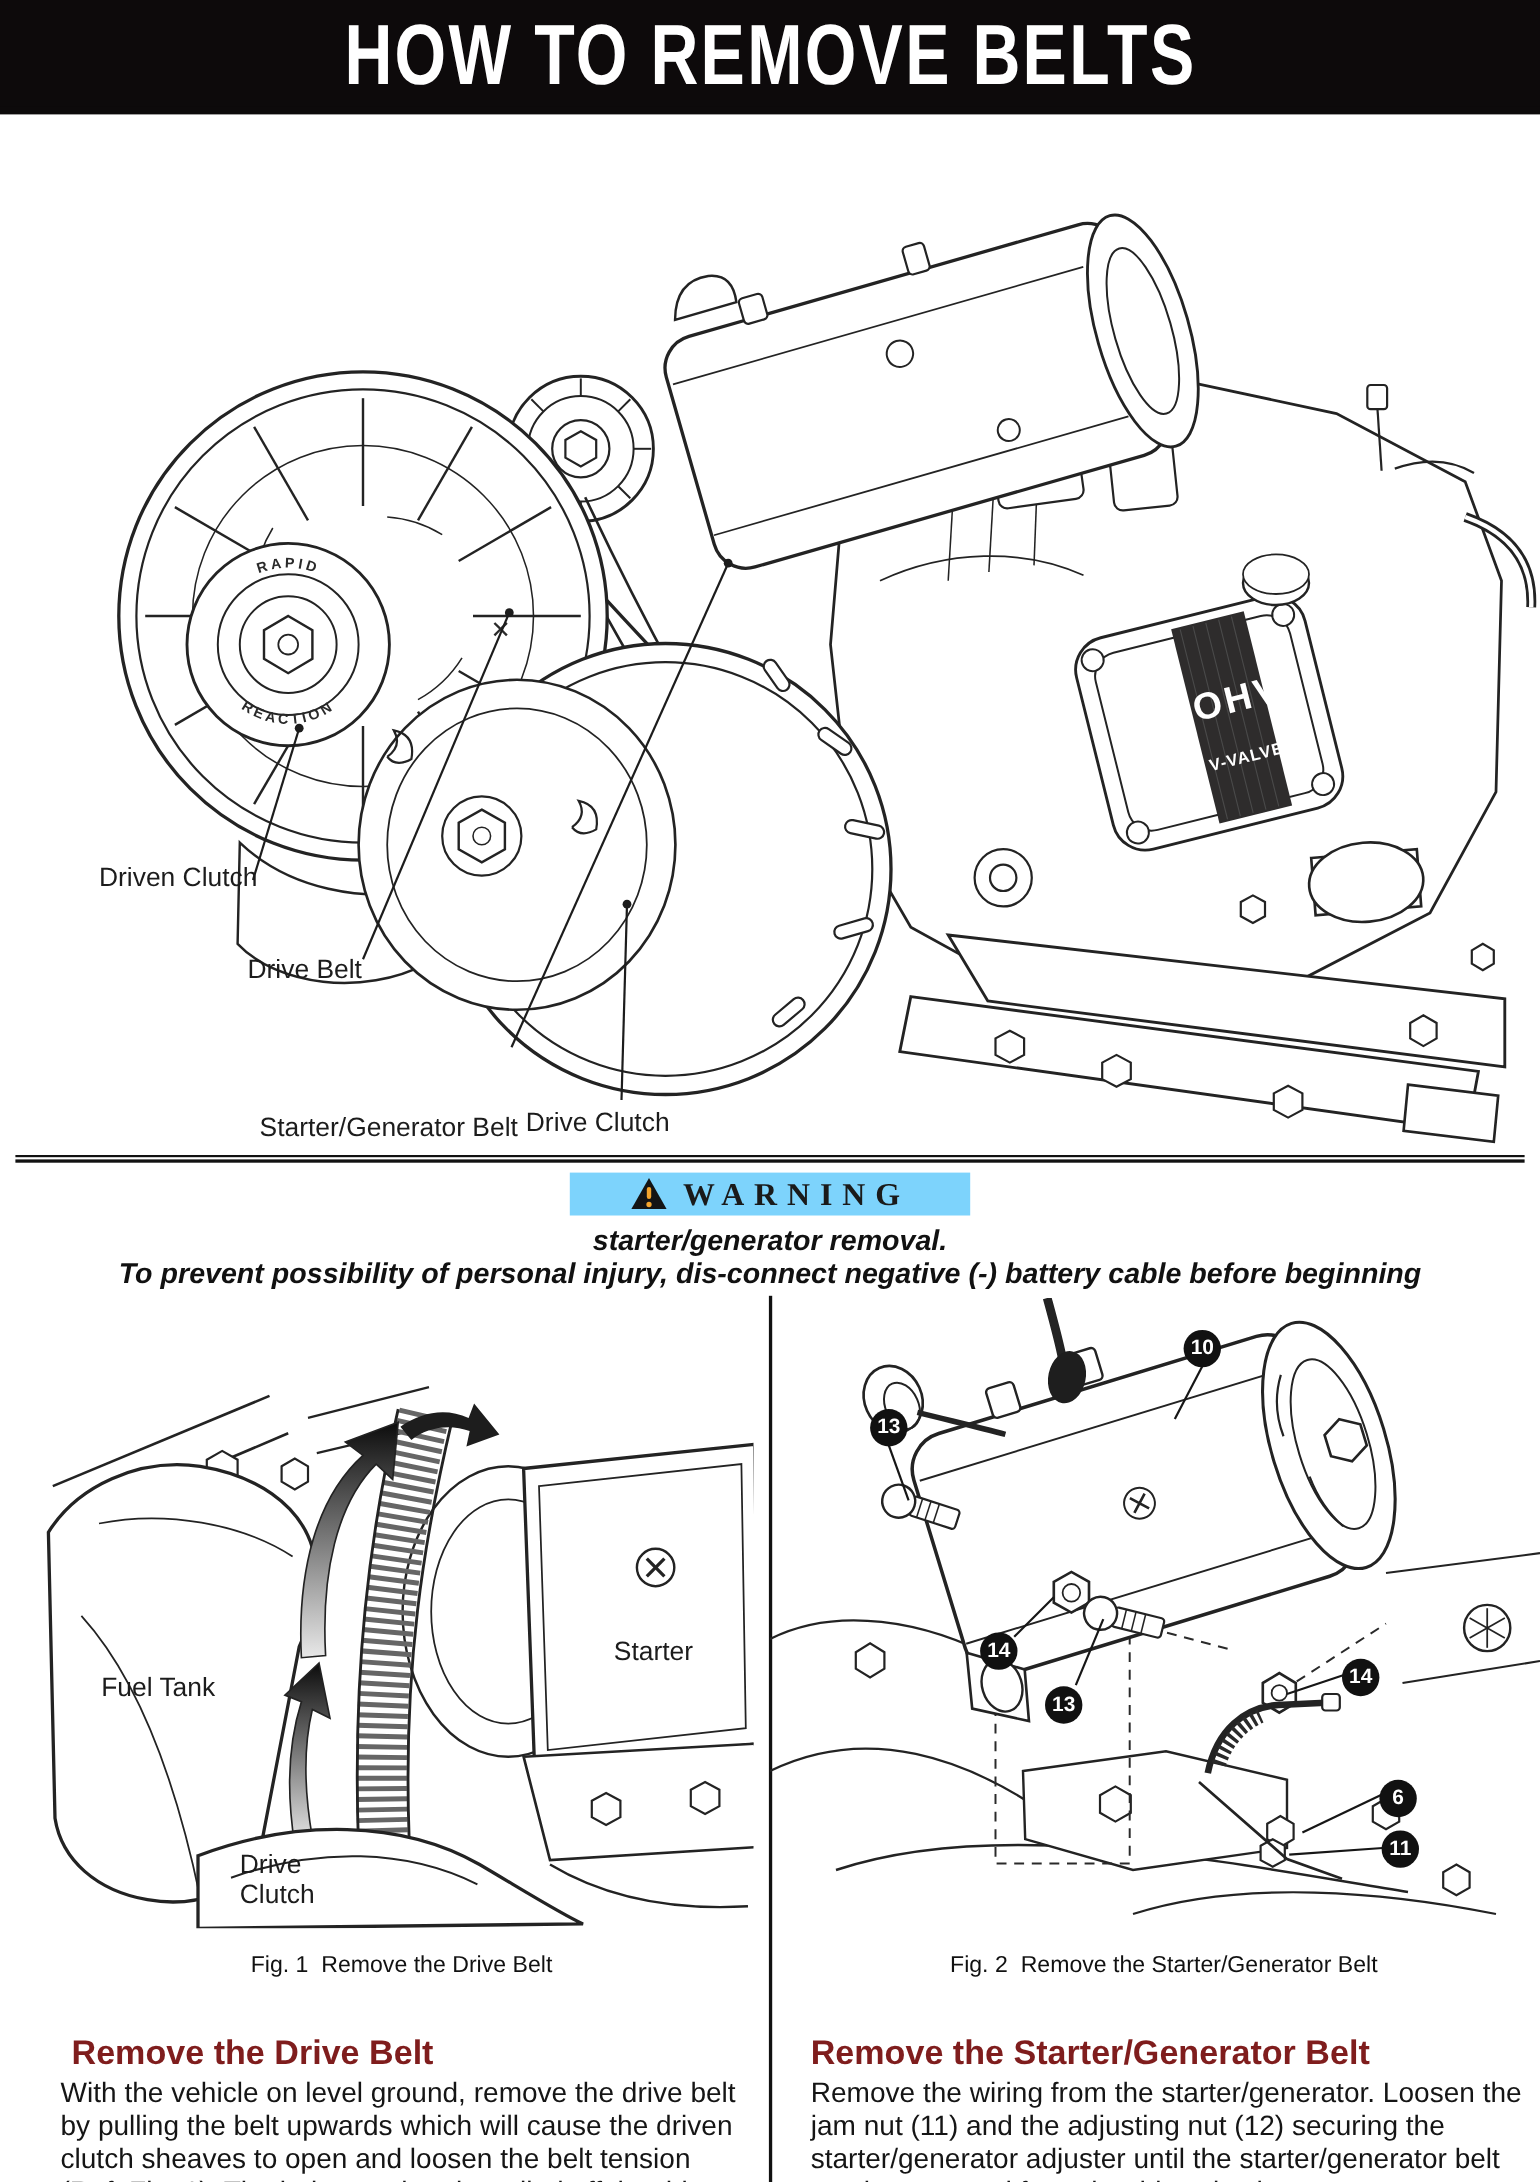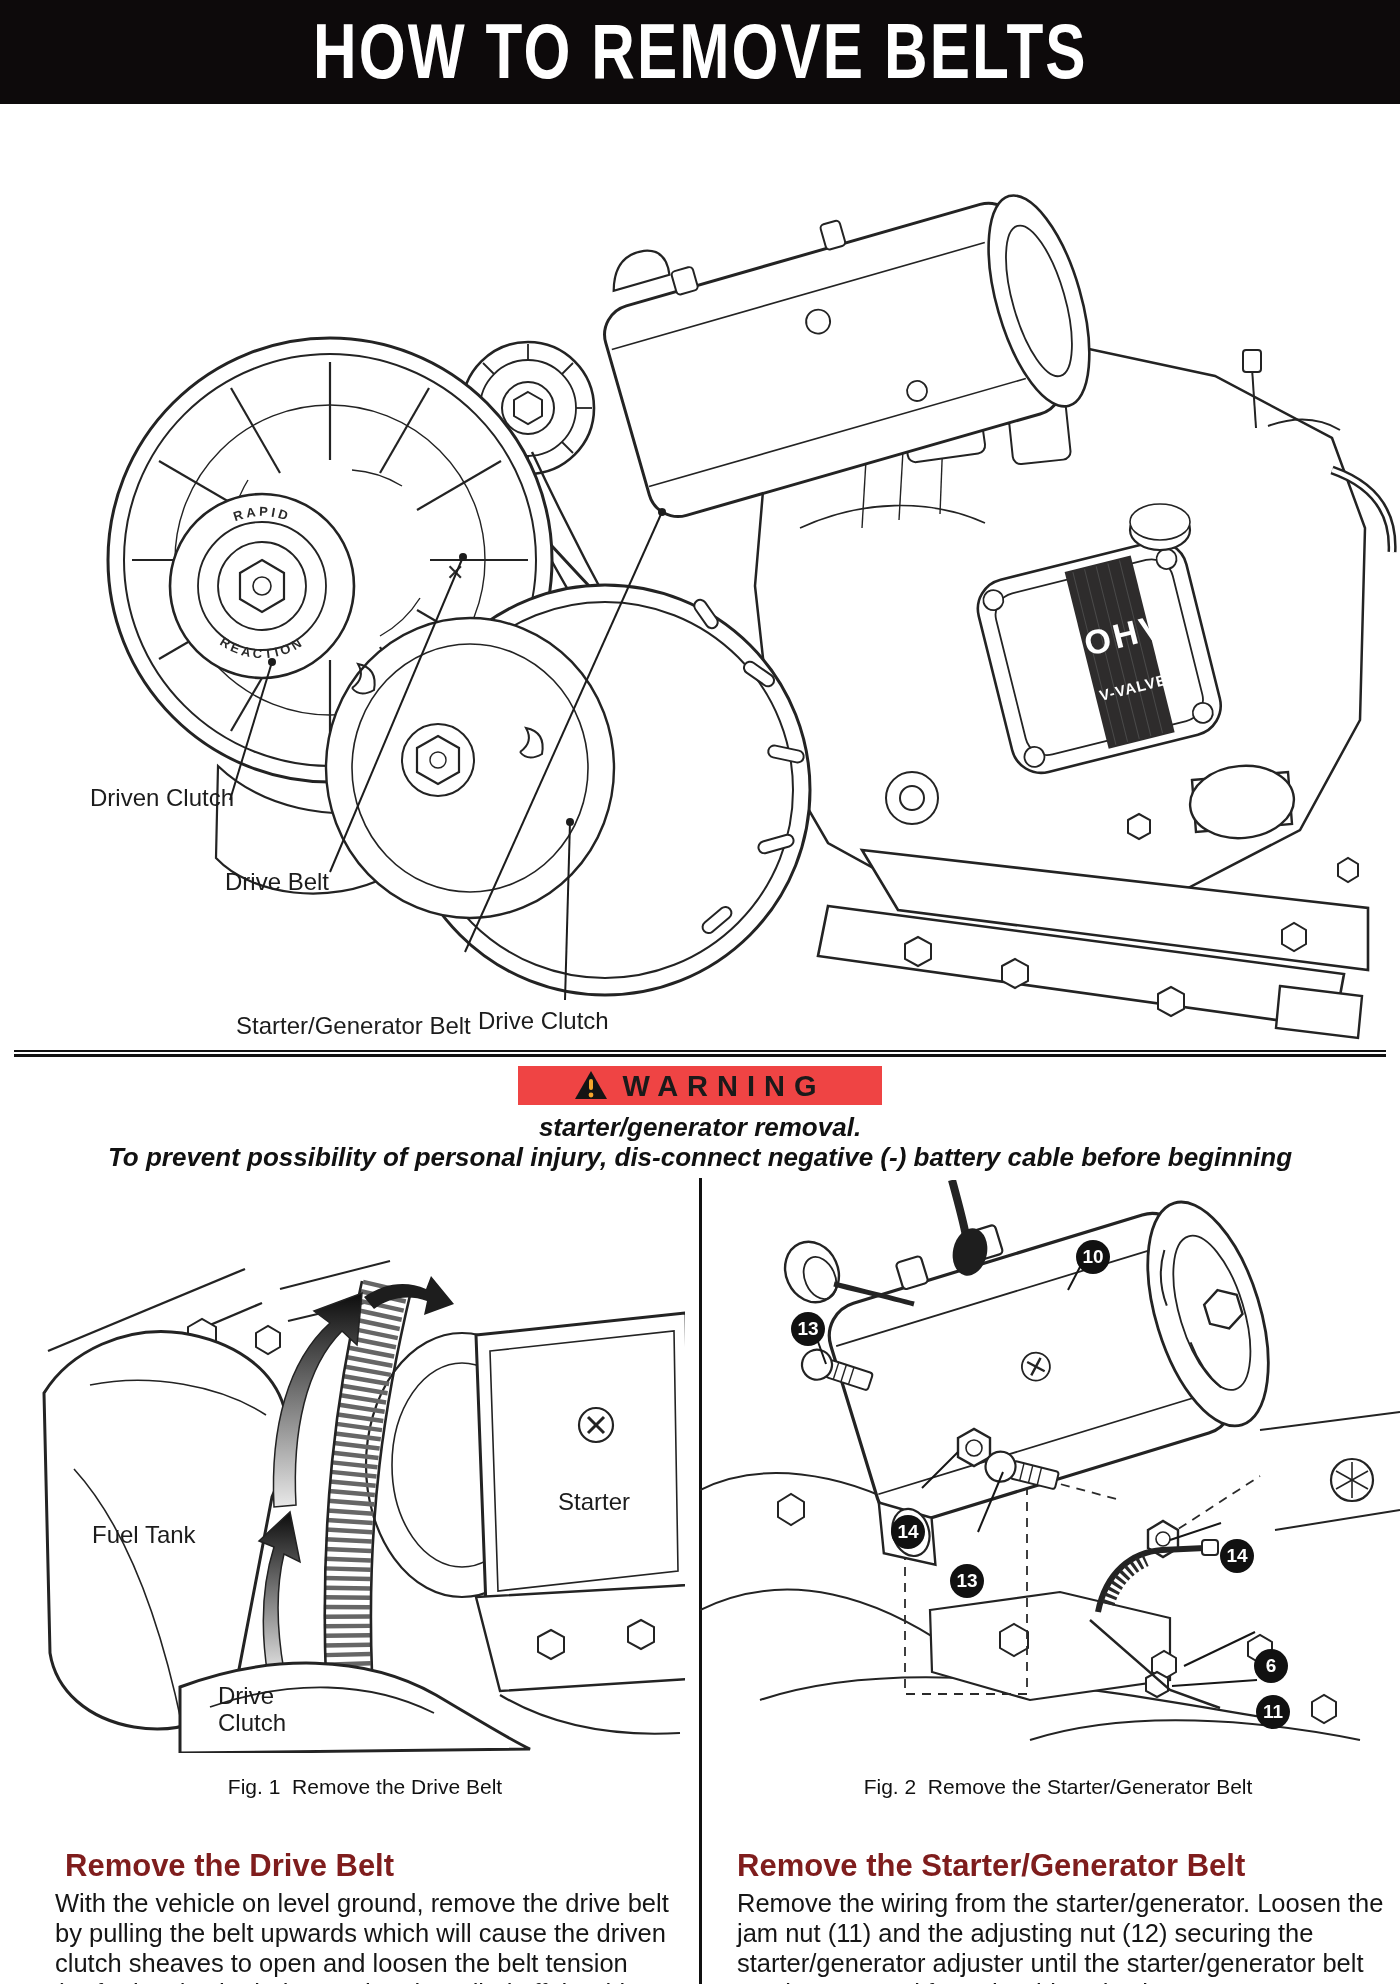--- a/index.html
+++ b/index.html
@@ -17,21 +17,21 @@
   
   .warn-banner{left:518px;top:1066px;width:364px;height:39px;display:flex;align-items:center;justify-content:center;gap:14px;}
   .warn-word{font-size:29px;font-weight:700;letter-spacing:9px;color:#1a1a1a;transform:translateY(1px);}
   .warn-text{left:70px;top:1112px;width:1260px;text-align:center;font-size:26px;font-weight:700;font-style:italic;line-height:30px;color:#111;}
   
   .vdivider{left:699px;top:1178px;width:3px;height:806px;background:#111;}
   .figcap{font-size:21px;font-weight:400;text-align:center;white-space:pre;color:#111;}
   .sec-head{font-size:31px;font-weight:700;color:#7f1d1d;}
   .sec-body{font-size:25.5px;line-height:30px;color:#151515;}
   
-  .callout{width:34px;height:34px;border-radius:50%;background:#111;color:#fff;font-size:19px;font-weight:700;display:flex;align-items:center;justify-content:center;margin-top:31px;}
+  .callout{width:34px;height:34px;border-radius:50%;background:#111;color:#fff;font-size:19px;font-weight:700;display:flex;align-items:center;justify-content:center;}
   svg{display:block;}
   svg .ln{stroke:#232323;fill:none;}
   svg .fw{stroke:#232323;fill:#fff;}
 </style>
 </head>
 <body>
 
 <div class="abs hdr">
   <div class="hdr-title">HOW TO REMOVE BELTS</div>
 </div>
@@ -199,21 +199,21 @@
 </svg>
 
 <div class="abs dlabel" style="left:90px;top:784px;">Driven Clutch</div>
 <div class="abs dlabel" style="left:225px;top:868px;">Drive Belt</div>
 <div class="abs dlabel" style="left:236px;top:1012px;">Starter/Generator Belt</div>
 <div class="abs dlabel" style="left:478px;top:1007px;">Drive Clutch</div>
 
 <div class="abs rule-thin"></div>
 <div class="abs rule-thick"></div>
 
-<div class="abs warn-banner" style="background:#ef4444;">
+<div class="abs warn-banner" style="background:#7dd3fc;font-family:Liberation Serif, serif;">
   <svg width="34" height="31" viewBox="0 0 34 31">
     <path d="M17,1 L33,29 L1,29 Z" fill="#141414"></path>
     <rect x="15" y="9" width="4" height="11" rx="2" fill="#F5A52C"></rect>
     <circle cx="17" cy="25" r="2.4" fill="#F5A52C"></circle>
   </svg>
   <span class="warn-word">WARNING</span>
 </div>
 <div class="abs warn-text">
   <div>starter/generator removal.</div>
   <div>To prevent possibility of personal injury, dis-connect negative (-) battery cable before beginning</div>

